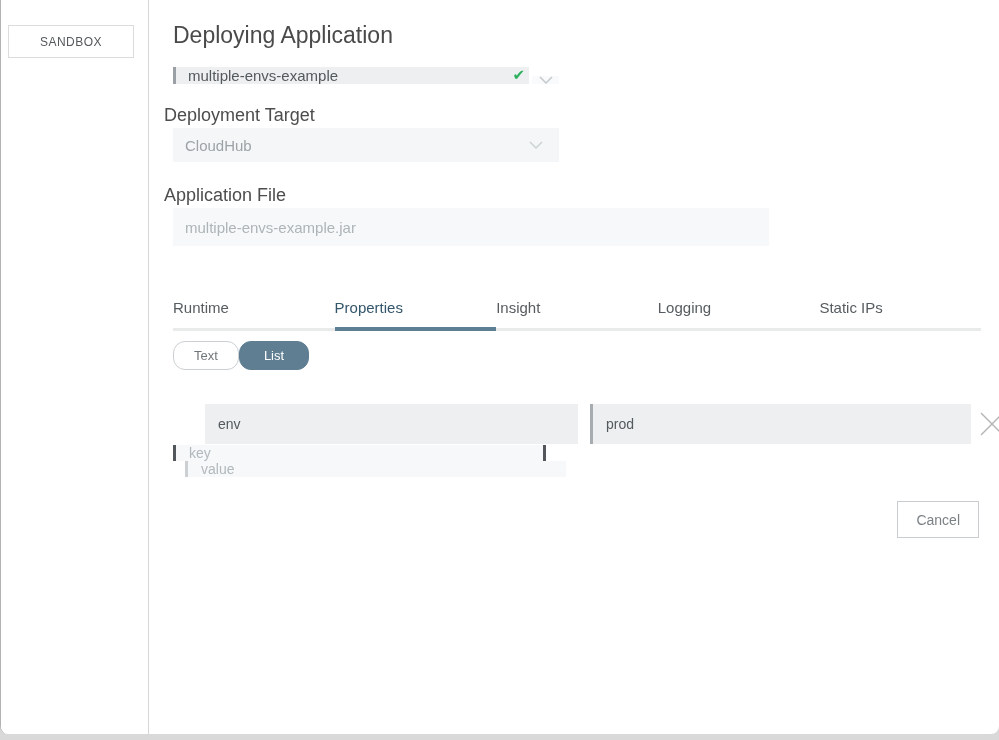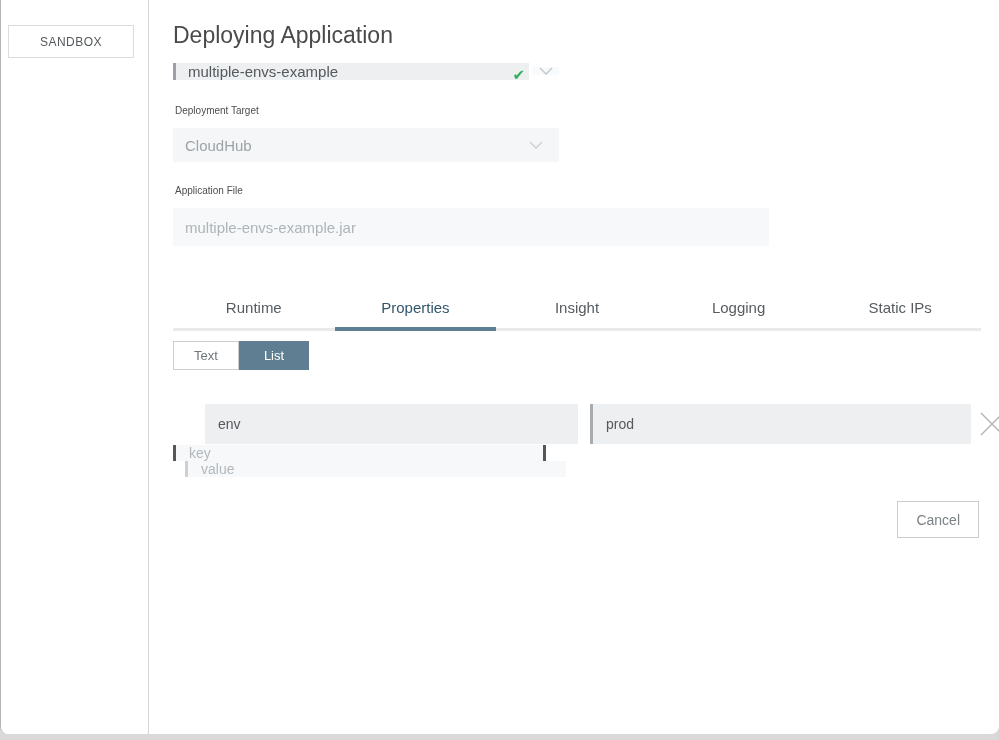--- a/index.html
+++ b/index.html
@@ -41,21 +41,21 @@
     width: 850px; height: 734px;
   }
   .page-title {
     position: absolute; left: 23px; top: 22px;
     font-size: 23px; font-weight: 400; color: #4a4a4a;
   }
   
   .app-combo {
     position: absolute; left: 23px; top: 58px;
     width: 386px; height: 26px;
-    display: flex; align-items: center;
+    display: flex; align-items: flex-end;
   }
   .app-combo .name-input {
     flex: 1;
     background: #edeff0;
     border: none;
     border-left: 3px solid #9aa0a5;
     font-family: inherit;
     font-size: 15px; color: #54595e;
     padding: 0 28px 0 12px;
     outline: none;
@@ -64,21 +64,21 @@
     position: absolute; right: 34px; top: 8px;
     color: #2bb05d; font-size: 15px; font-weight: bold;
   }
   .app-combo .combo-divider { width: 3px; background: #c2c6c9; }
   .app-combo .combo-caret {
     width: 27px; background: #f8fafb;
     display: flex; align-items: center; justify-content: center;
     cursor: pointer;
   }
   
-  .field-label { position: absolute; left: 25px; font-size: 10px; color: #4d4d4d; text-align: right; }
+  .field-label { position: absolute; left: 14px; font-size: 18px; color: #4d4d4d; text-align: right; }
   
   .select-box {
     position: absolute; left: 23px; top: 128px;
     width: 386px; height: 34px;
     background: #f4f6f7;
     display: flex; align-items: center;
     padding: 0 12px;
     color: #9da3a7; font-size: 15px;
     cursor: default;
   }
@@ -96,37 +96,37 @@
   }
   .file-input::placeholder { color: #aeb4b8; opacity: 1; }
   
   .tabs {
     position: absolute; left: 23px; top: 292px;
     width: 808px;
     display: flex;
     border-bottom: 3px solid #e9eaea;
   }
   .tab {
-    flex: 1; text-align: center;
+    flex: 1; 
     font-size: 15px; color: #565c60;
     padding: 7px 0 11px 0;
     margin-bottom: -3px;
     border-bottom: 3px solid transparent;
     cursor: pointer;
   }
   .tab.active {
     color: #33566b;
     border-bottom: 4px solid #5d7f93;
     margin-bottom: -3.5px;
   }
   
   .view-toggle { position: absolute; left: 23px; top: 341px; display: flex; height: 29px; }
   .toggle-btn {
     display: flex; align-items: center; justify-content: center;
-    font-size: 13px; cursor: pointer;
+    font-size: 13px; cursor: pointer; border-radius: 12px;
   }
   .toggle-btn.text {
     width: 66px; background: #fff;
     border: 1px solid #ccd0d3;
     color: #70777b;
   }
   .toggle-btn.list {
     width: 70px; background: #5f7e92;
     border: 1px solid #5f7e92;
     color: #ffffff;

